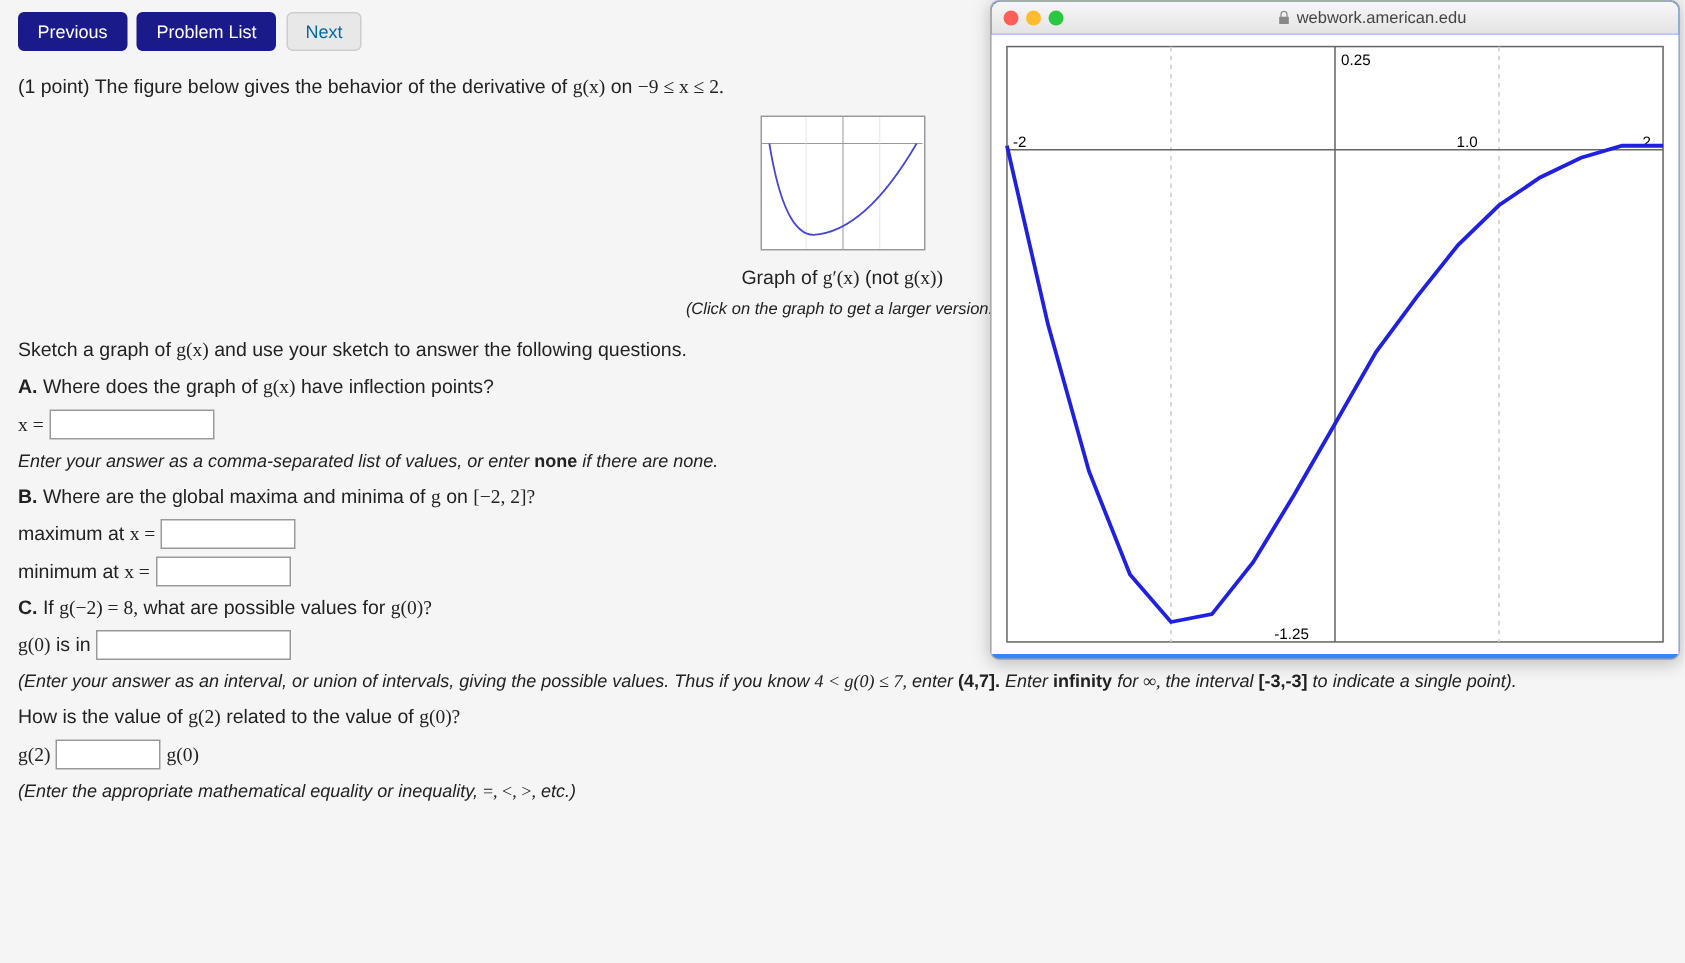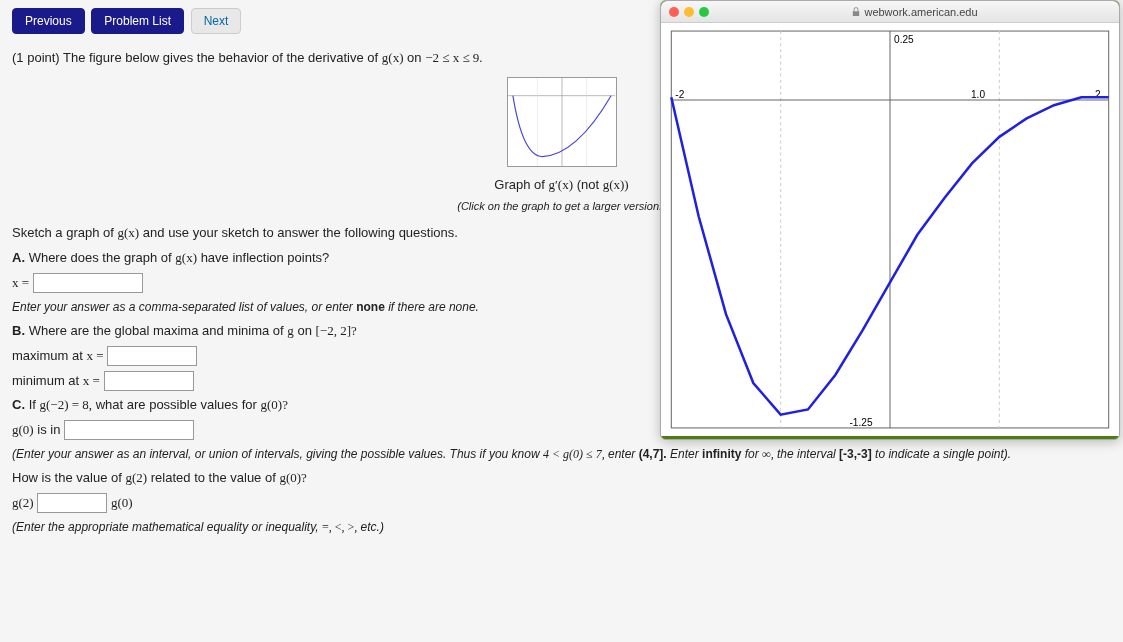--- a/index.html
+++ b/index.html
@@ -81,21 +81,21 @@
     }
     .qrow { margin: 5px 0; }
 
     
     .popup {
       position: absolute;
       top: 0;
       left: 660px;
       width: 460px;
       height: 440px;
-      background: #4d7c0f;
+      background: #3b82f6;
       border: 1px solid #aaa;
       border-radius: 6px;
       box-shadow: 0 2px 12px rgba(0,0,0,0.25);
       z-index: 10;
     }
     .popup-titlebar {
       height: 22px;
       background: linear-gradient(#f7f7f7,#e4e4e4);
       border-bottom: 1px solid #ccc;
       border-radius: 6px 6px 0 0;
@@ -148,21 +148,21 @@
     <span class="nav-btn primary">Problem List</span>
     <span class="nav-btn disabled">Next</span>
   </div>
 
   <div class="problem-text">
     <p>
       <span>(1 point)</span>
       <span>The figure below gives the behavior of the derivative of</span>
       <span class="math">g(x)</span>
       <span>on</span>
-      <span class="math">−2 ≤ x ≤ 9.</span>
+      <span class="math">−9 ≤ x ≤ 2.</span>
     </p>
 
     <div class="small-graph">
       <div class="small-graph-box">
         <svg viewBox="0 0 110 90">
           <line x1="0" y1="18" x2="110" y2="18" stroke="#999" stroke-width="0.7"></line>
           <line x1="55" y1="0" x2="55" y2="90" stroke="#999" stroke-width="0.7"></line>
           <line x1="30" y1="0" x2="30" y2="90" stroke="#ddd" stroke-width="0.5"></line>
           <line x1="80" y1="0" x2="80" y2="90" stroke="#ddd" stroke-width="0.5"></line>
           <path d="M 5 18 Q 15 80 35 80 Q 70 78 105 18" stroke="#4646d8" stroke-width="1.2" fill="none"></path>

